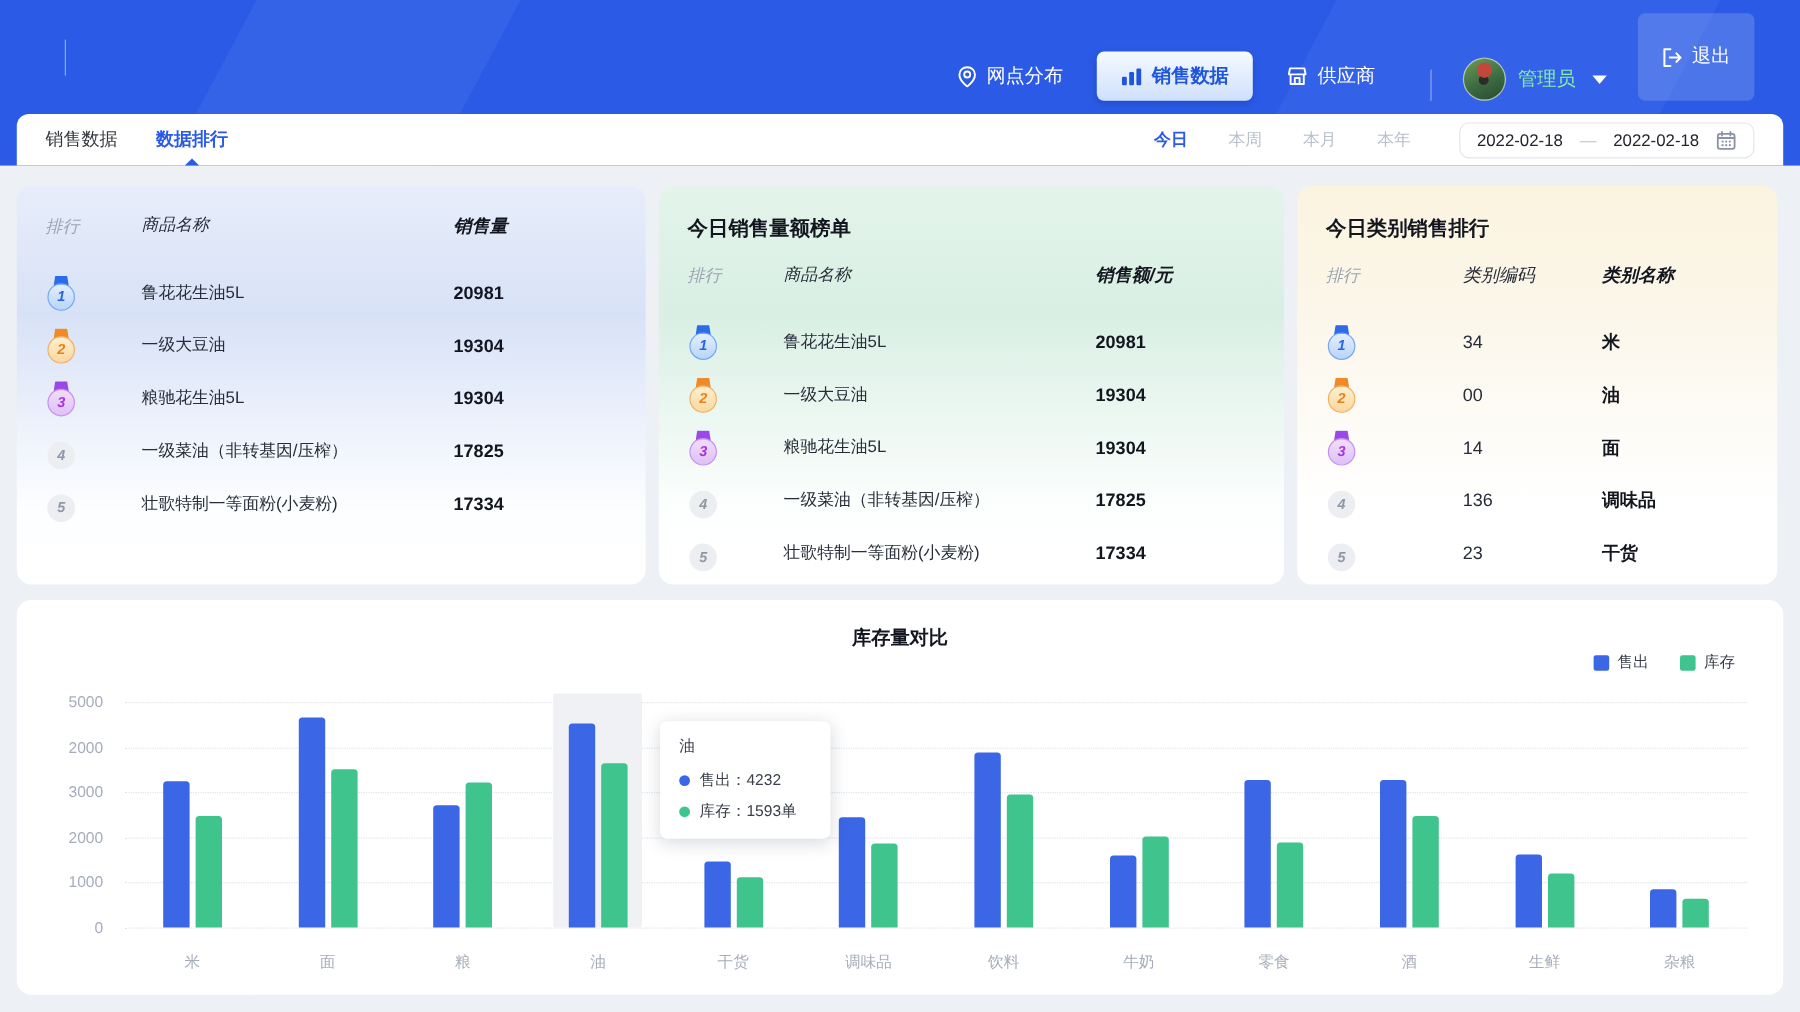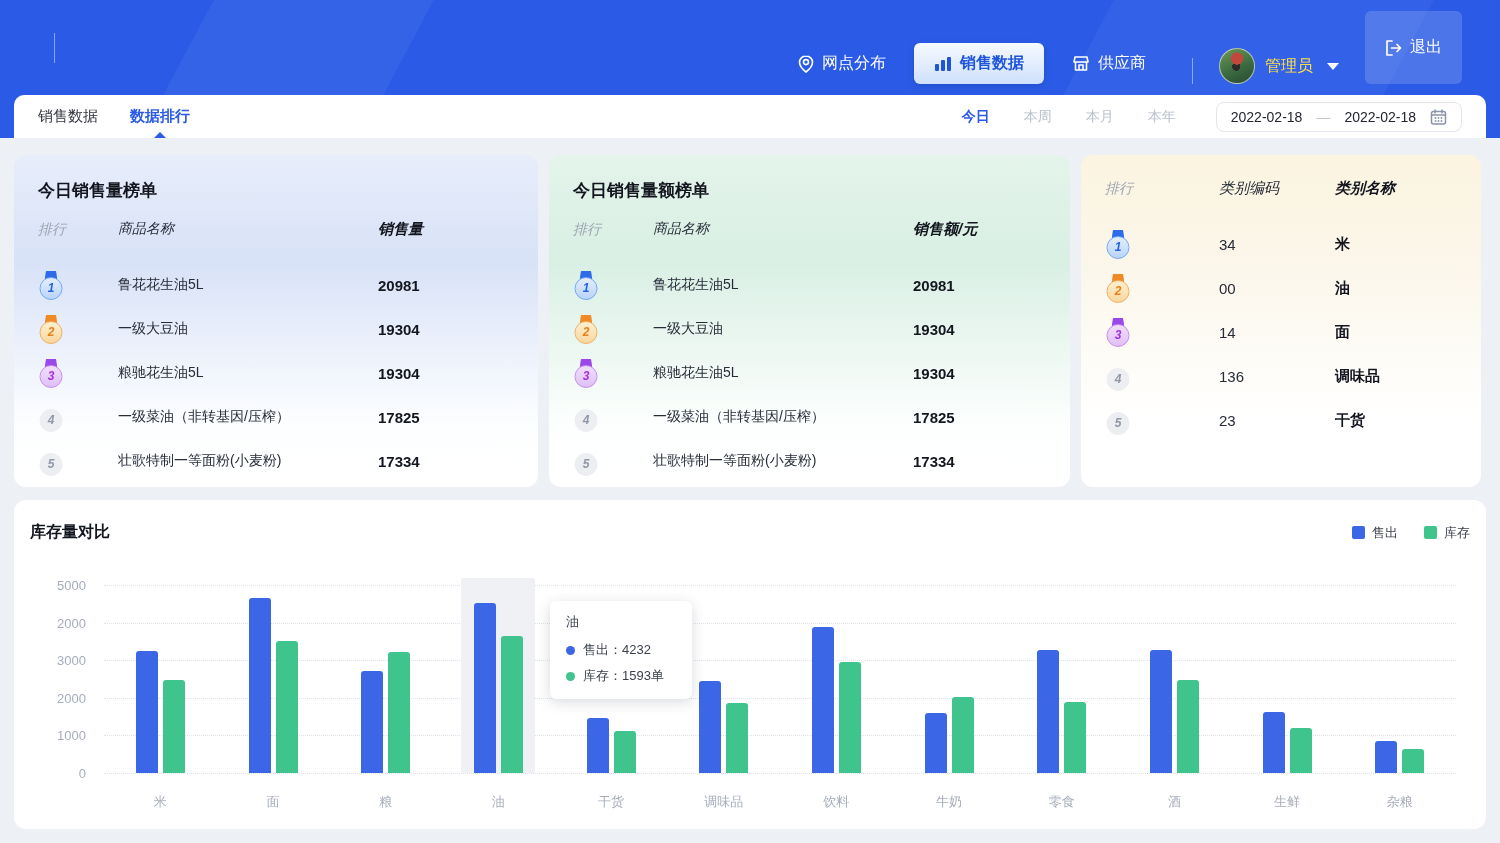--- a/index.html
+++ b/index.html
@@ -24,21 +24,21 @@
   .nav-item.active { background:linear-gradient(180deg,#F6FAFF 0%,#CFE0FC 100%);
     color:#1E55DB; font-weight:bold; box-shadow:0 2px 6px rgba(10,40,120,0.25); }
   .nav-item svg { display:block; }
   .user-divider { width:1px; height:26px; background:rgba(255,255,255,0.45); margin:0 18px; }
   .user-block { display:flex; align-items:center; gap:10px; cursor:pointer; }
   .avatar { width:36px; height:36px; border-radius:50%; border:1px solid rgba(255,255,255,0.6);
     background:
       radial-gradient(circle at 50% 28%, #C4473B 0 20%, rgba(0,0,0,0) 21%),
       radial-gradient(circle at 48% 52%, #2E2A28 0 16%, rgba(0,0,0,0) 17%),
       linear-gradient(155deg,#6E9A55 0%,#3C6B42 55%,#27492F 100%); }
-  .user-name { color:#fde047; font-size:16px; }
+  .user-name { color:#86efac; font-size:16px; }
   .caret-down { width:0; height:0; border-left:6px solid transparent; border-right:6px solid transparent;
     border-top:7px solid #fff; margin-left:4px; }
   .logout-btn { display:flex; align-items:center; gap:8px; color:#fff; font-size:16px;
     background:rgba(255,255,255,0.16); border-radius:6px; padding:26px 20px; margin-left:18px; cursor:pointer; }
 
   
   .tabbar { position:absolute; top:95px; left:14px; right:14px; height:43px; background:#fff;
     border-radius:10px 10px 0 0; display:flex; align-items:center; padding:0 24px; z-index:2; }
   .tab { position:relative; font-size:15px; color:#33363E; margin-right:32px; height:100%;
     display:flex; align-items:center; cursor:pointer; }
@@ -82,21 +82,21 @@
   .rank-1 .num { background:linear-gradient(180deg,#E3EEFD,#B9D5FA); border:1px solid #74A7F3; color:#2566E0; }
   .rank-2 .ribbon { background:#F08A27; }
   .rank-2 .num { background:linear-gradient(180deg,#FDF0D0,#FAD79E); border:1px solid #F2AF64; color:#E8811B; }
   .rank-3 .ribbon { background:#9B48E8; }
   .rank-3 .num { background:linear-gradient(180deg,#F1DEFB,#DFC0F7); border:1px solid #C88EEF; color:#A832DE; }
   .rank-plain .num { background:#ECEEF2; border:1px solid #ECEEF2; color:#9098A8; }
 
   
   .chart-card { position:absolute; top:500px; left:14px; right:14px; height:329px;
     background:#fff; border-radius:12px; }
-  .chart-head { display:flex; align-items:center; padding:22px 16px 0; }
+  .chart-head { display:flex; align-items:center; padding:22px 40px 0;flex-direction:column; }
   .chart-title { font-size:16px; font-weight:bold; color:#13161F; }
   .legend { margin-left:auto; display:flex; align-items:flex-end; gap:26px; }
   .legend-item { display:flex; align-items:center; gap:7px; font-size:13px; color:#3A3F4A; }
   .legend-swatch { width:13px; height:13px; border-radius:2px; }
   .sw-sold { background:#3B66E5; } .sw-stock { background:#3FC48D; }
 
   .plot-wrap { position:absolute; left:30px; right:30px; top:85px; bottom:56px; }
   .y-axis { position:absolute; left:0; top:0; bottom:0; width:42px; }
   .y-tick { position:absolute; right:0; transform:translateY(-50%); font-size:13px; color:#A6ADBA; }
   .plot { position:absolute; left:60px; right:0; top:0; bottom:0; }
@@ -193,21 +193,20 @@
         <circle cx="5.5" cy="12" r="0.9" fill="#8A92A6"></circle>
           <circle cx="8.5" cy="12" r="0.9" fill="#8A92A6"></circle>
           <circle cx="11.5" cy="12" r="0.9" fill="#8A92A6"></circle>
       </svg>
     </div>
   </div>
 </div>
 
 <div class="cards-row">
   <div class="card blue card-a">
-    <div class="card-title">今日销售量榜单</div>
     <div class="thead">
       <span class="col-rank">排行</span>
       <span class="col-name">商品名称</span>
       <span class="col-val">销售量</span>
     </div>
     <div>
         <div class="trow">
           <span class="col-rank">
             <span class="medal rank-1">
               <i class="ribbon"></i>
@@ -311,20 +310,21 @@
               <span class="num">5</span>
             </span>
           </span>
           <span class="col-name">壮歌特制一等面粉(小麦粉)</span>
           <span class="col-val">17334</span>
         </div>
       </div>
   </div>
 
   <div class="card yellow card-c">
+    <div class="card-title">今日类别销售排行</div>
     <div class="thead">
       <span class="col-rank">排行</span>
       <span class="col-code">类别编码</span>
       <span class="col-name2">类别名称</span>
     </div>
     <div>
         <div class="trow">
           <span class="col-rank">
             <span class="medal rank-1">
               <i class="ribbon"></i>

